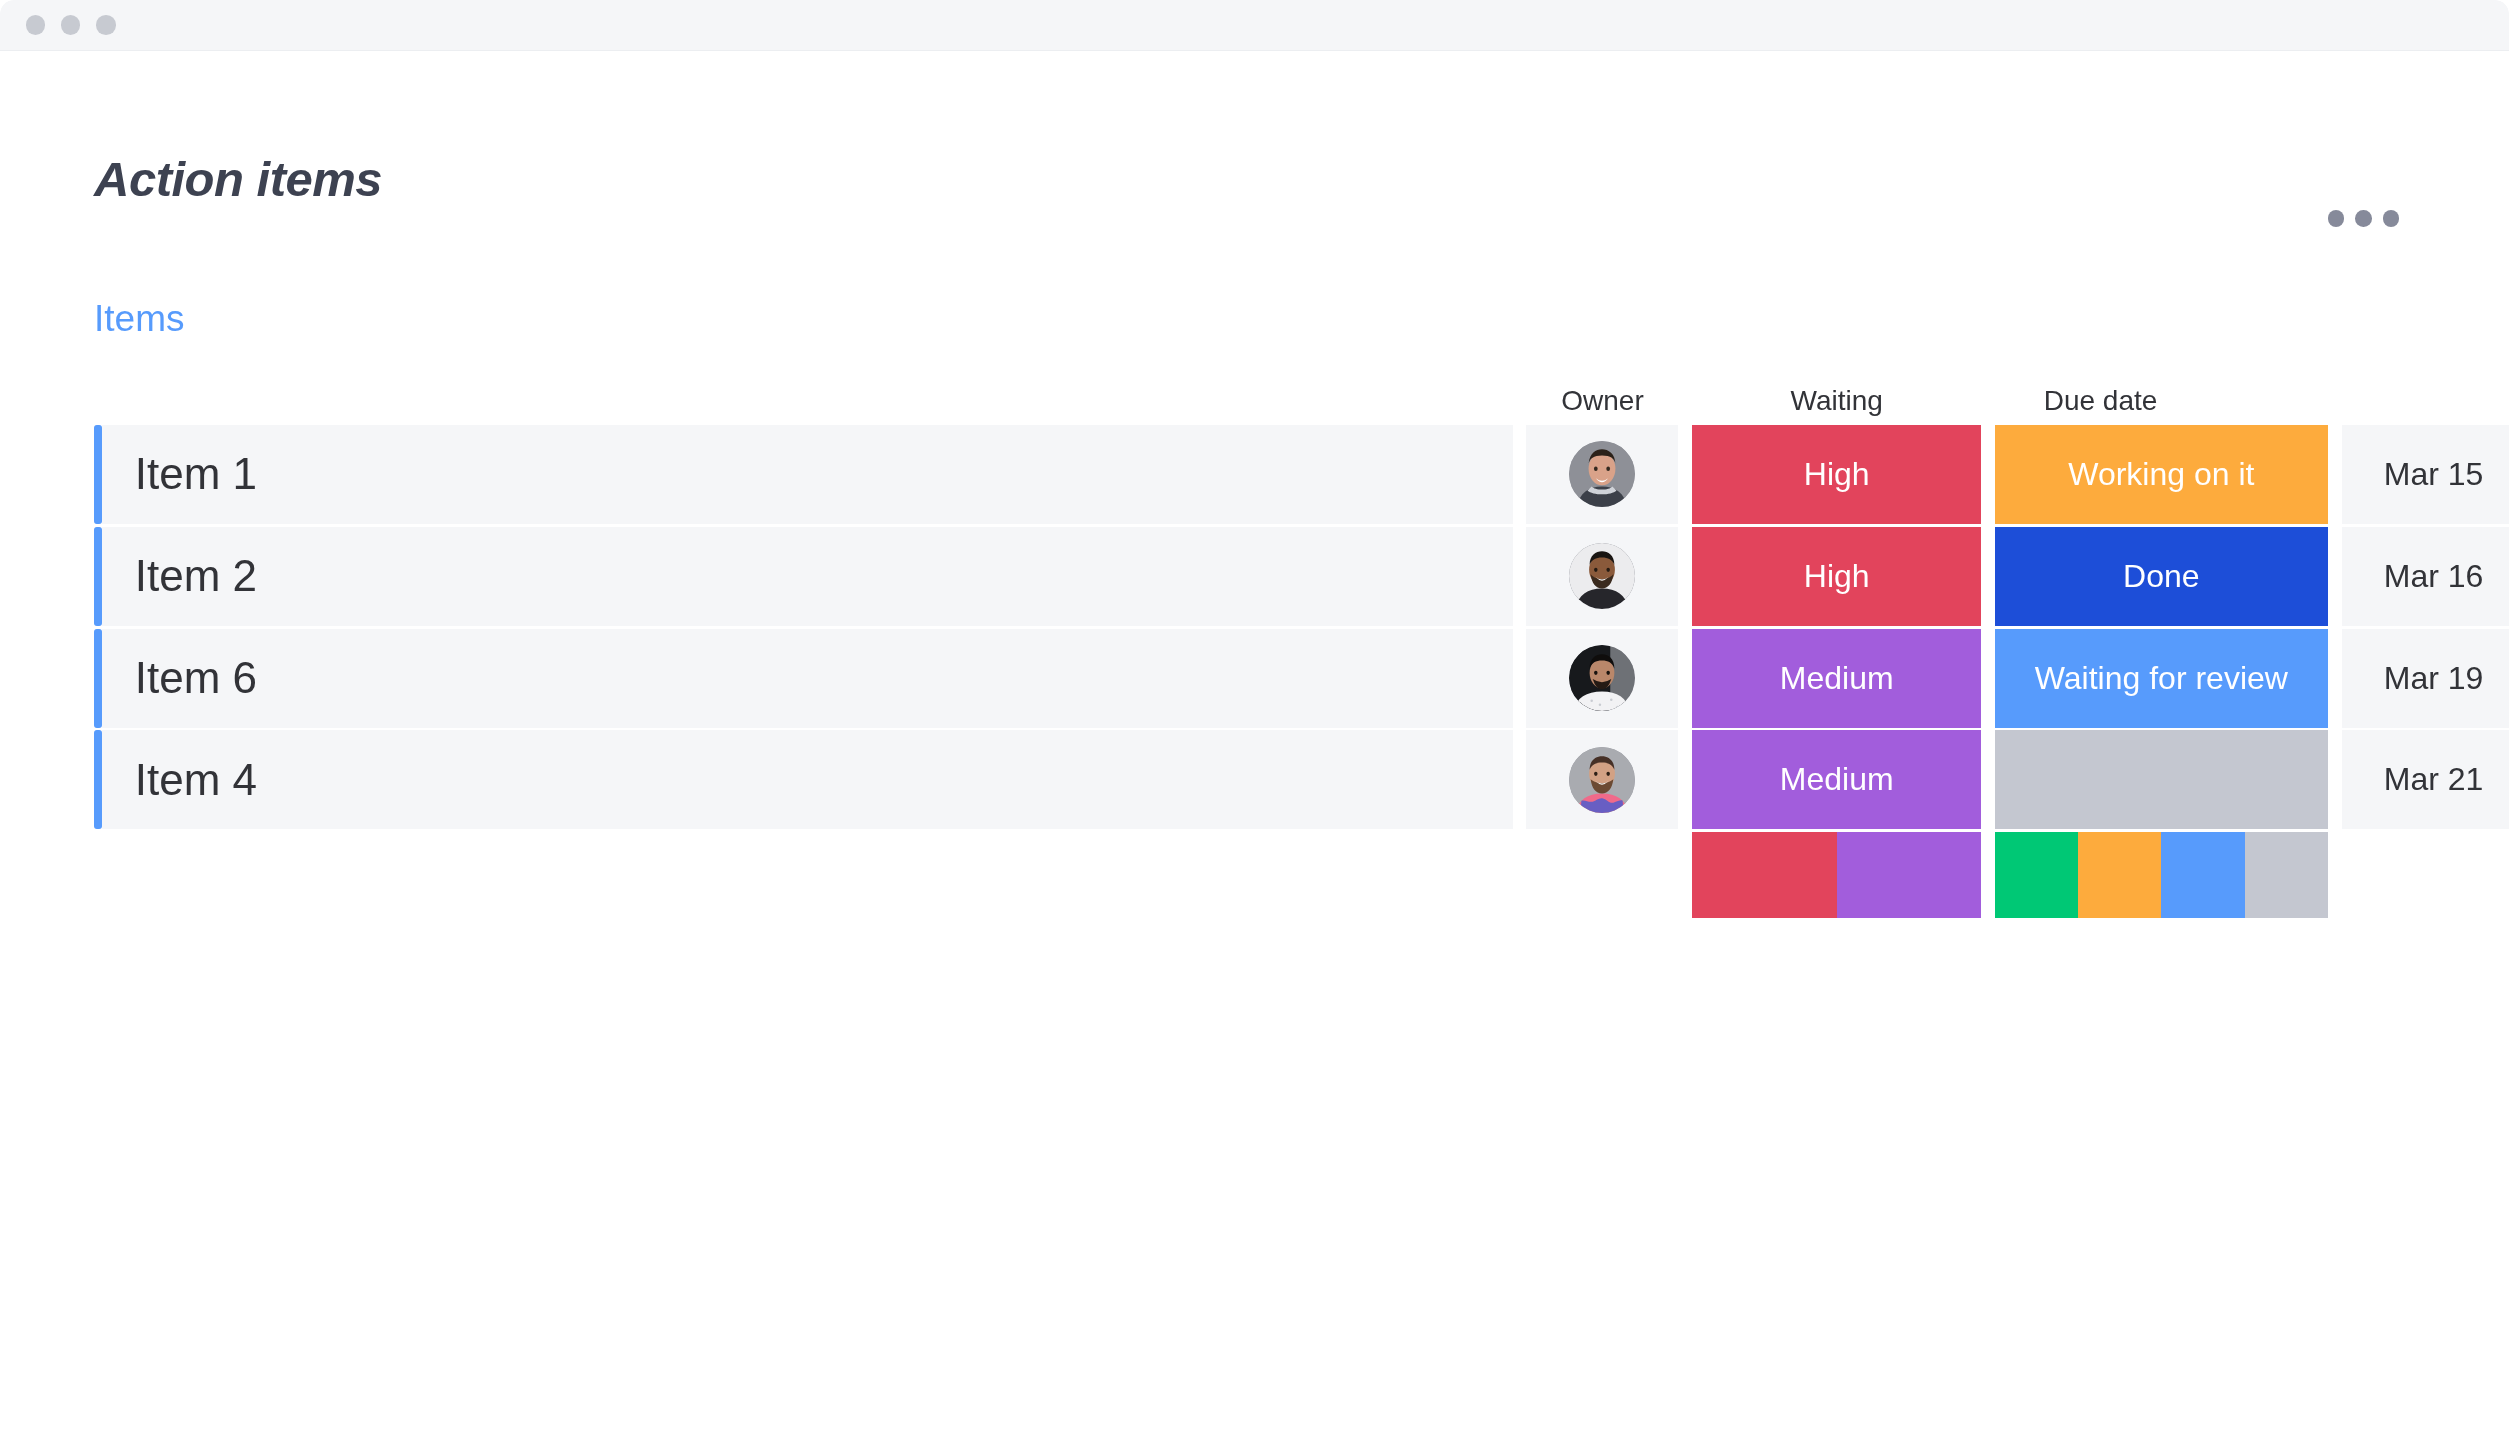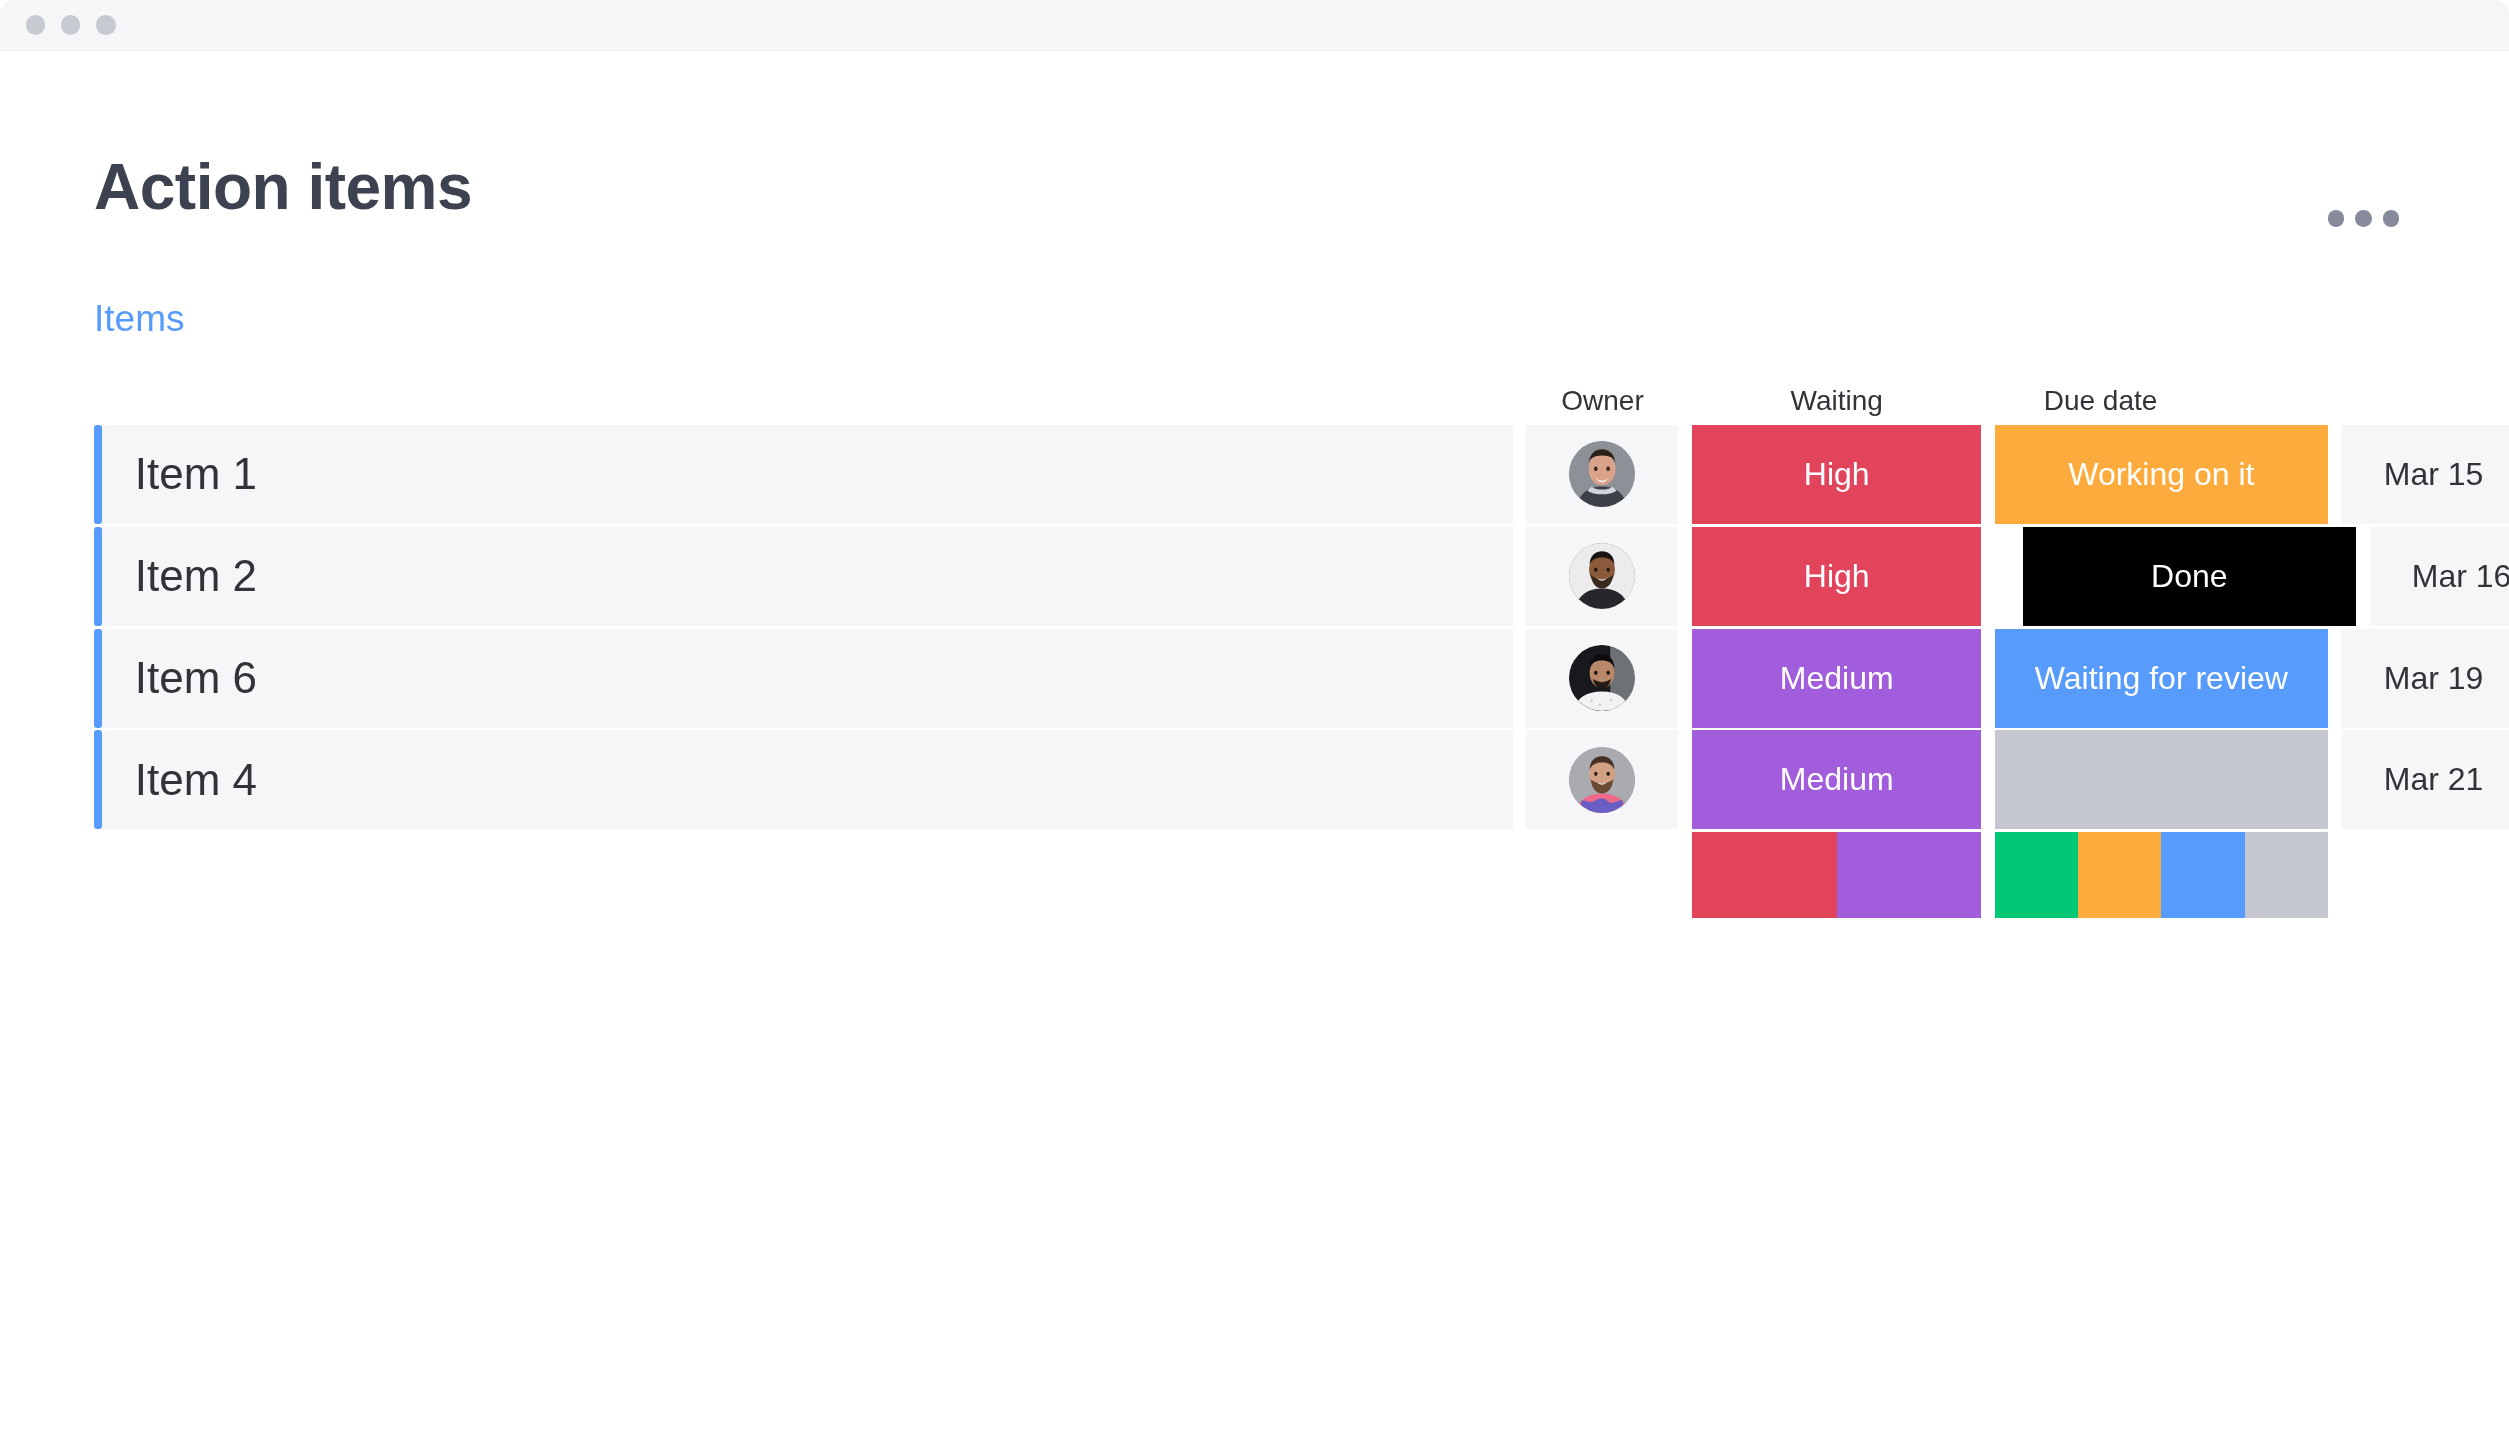--- a/index.html
+++ b/index.html
@@ -49,26 +49,27 @@
   }
 
   .page-head {
     display: flex;
     align-items: flex-start;
     justify-content: space-between;
     padding-right: 9.8px;
   }
 
   .page-title {
-    font-size: 64px;
+    font-size: 49px;
     font-weight: bold;
     color: #3d4251;
     letter-spacing: -0.5px;
     line-height: 1.0;
     margin-top: 57px;
+    font-style: italic;
   }
 
   .overflow-menu {
     display: flex;
     align-items: center;
     gap: 10.8px;
     margin-top: 106px;
     padding: 5.9px;
     cursor: pointer;
   }
@@ -289,21 +290,21 @@
                   <ellipse cx="26" cy="26" rx="1.7" ry="2" fill="#241a12"></ellipse>
                   <ellipse cx="38" cy="26" rx="1.7" ry="2" fill="#241a12"></ellipse>
                   <path d="M26 33q6 5 12 0 -6 7 -12 0z" fill="#ffffff"></path>
                 </g>
               </svg>
             </span>
           </div>
           <div class="c-gap"></div>
           <div class="c-priority label-cell" style="background: rgb(226, 68, 92);">High</div>
           <div class="c-gap"></div>
-          <div class="c-status label-cell" style="background: #000000; margin-left: 28px;">Done</div>
+          <div class="c-status label-cell" style="background: #1d4ed8;">Done</div>
           <div class="c-gap"></div>
           <div class="c-due due-cell">Mar 16</div>
         </div>
 
         <div class="row data-row">
           <div class="c-accent accent-bar" style="background: rgb(87, 155, 252);"></div>
           <div class="c-name name-cell">
             <span>Item 6</span>
           </div>
           <div class="c-gap"></div>

